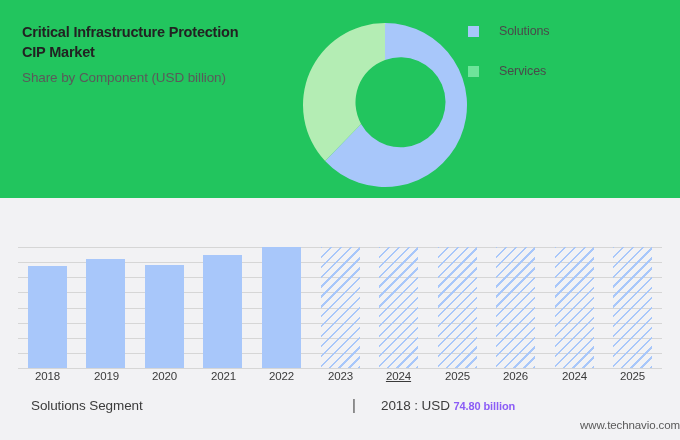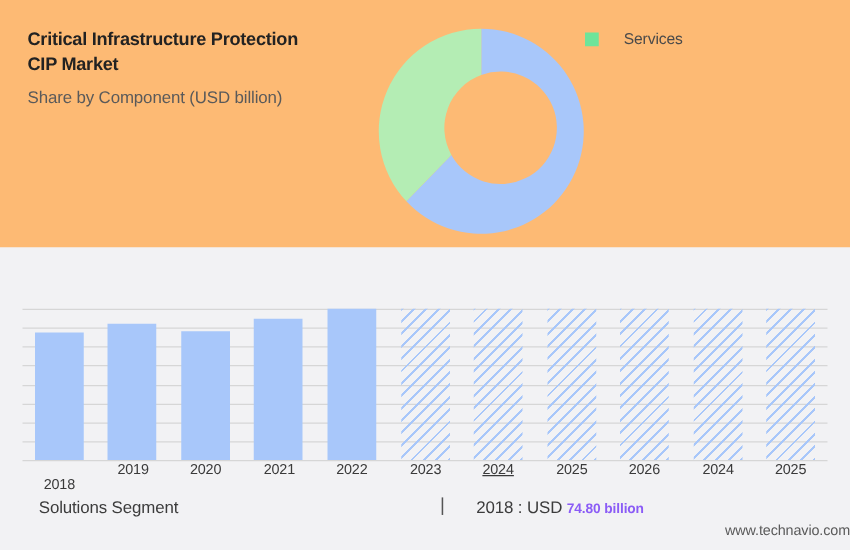--- a/index.html
+++ b/index.html
@@ -13,21 +13,21 @@
     background: #f2f2f4;
     overflow: hidden;
     position: relative;
   }
 
   
   #header-band {
     position: absolute;
     left: 0; top: 0;
     width: 680px; height: 198px;
-    background: #fdba74;
+    background: #22c55e;
   }
 
   #title-block {
     position: absolute;
     left: 22px; top: 22px;
     width: 300px;
   }
   .title-line {
     font-size: 14.5px;
     font-weight: bold;
@@ -175,20 +175,24 @@
   <div id="donut-wrap">
     <svg id="donut-svg" width="172" height="172" viewBox="0 0 172 172">
 
       <path d="M 86 4 A 82 82 0 1 1 26.1 142.0 L 62.1 105.0 A 45 45 0 1 0 86 41 Z" fill="#a8c7fa"></path>
 
       <path d="M 26.1 142.0 A 82 82 0 0 1 86 4 L 86 41 A 45 45 0 0 0 62.1 105.0 Z" fill="#b4edb4"></path>
     </svg>
   </div>
 
   <div id="legend">
+    <div class="legend-row">
+      <span class="legend-swatch" style="background:#a8c7fa"></span>
+      <span class="legend-label">Solutions</span>
+    </div>
     <div class="legend-row">
       <span class="legend-swatch" style="background:#6ee49a"></span>
       <span class="legend-label">Services</span>
     </div>
   </div>
 
 </div>
 
 <div id="bar-panel">
   <div id="plot">
@@ -207,21 +211,21 @@
       <div class="bar" style="left: 185px; width: 39px; height: 113px;"></div>
       <div class="bar" style="left: 244px; width: 39px; height: 121px;"></div>
       <div class="bar forecast" style="left: 303px; width: 39px; height: 121px;"></div>
       <div class="bar forecast" style="left: 361px; width: 39px; height: 121px;"></div>
       <div class="bar forecast" style="left: 420px; width: 39px; height: 121px;"></div>
       <div class="bar forecast" style="left: 478px; width: 39px; height: 121px;"></div>
       <div class="bar forecast" style="left: 537px; width: 39px; height: 121px;"></div>
       <div class="bar forecast" style="left: 595px; width: 39px; height: 121px;"></div>
     </div>
   <div id="axis-labels">
-      <div class="axis-label" style="left: 0px; width: 59px; margin-top: 12px;">2018</div>
+      <div class="axis-label" style="left: 0px; width: 59px;">2018</div>
       <div class="axis-label" style="left: 59px; width: 59px;">2019</div>
       <div class="axis-label" style="left: 117px; width: 59px;">2020</div>
       <div class="axis-label" style="left: 176px; width: 59px;">2021</div>
       <div class="axis-label" style="left: 234px; width: 59px;">2022</div>
       <div class="axis-label" style="left: 293px; width: 59px;">2023</div>
       <div class="axis-label" style="left: 351px; width: 59px; text-decoration: underline;">2024</div>
       <div class="axis-label" style="left: 410px; width: 59px;">2025</div>
       <div class="axis-label" style="left: 468px; width: 59px;">2026</div>
       <div class="axis-label" style="left: 527px; width: 59px;">2024</div>
       <div class="axis-label" style="left: 585px; width: 59px;">2025</div>

